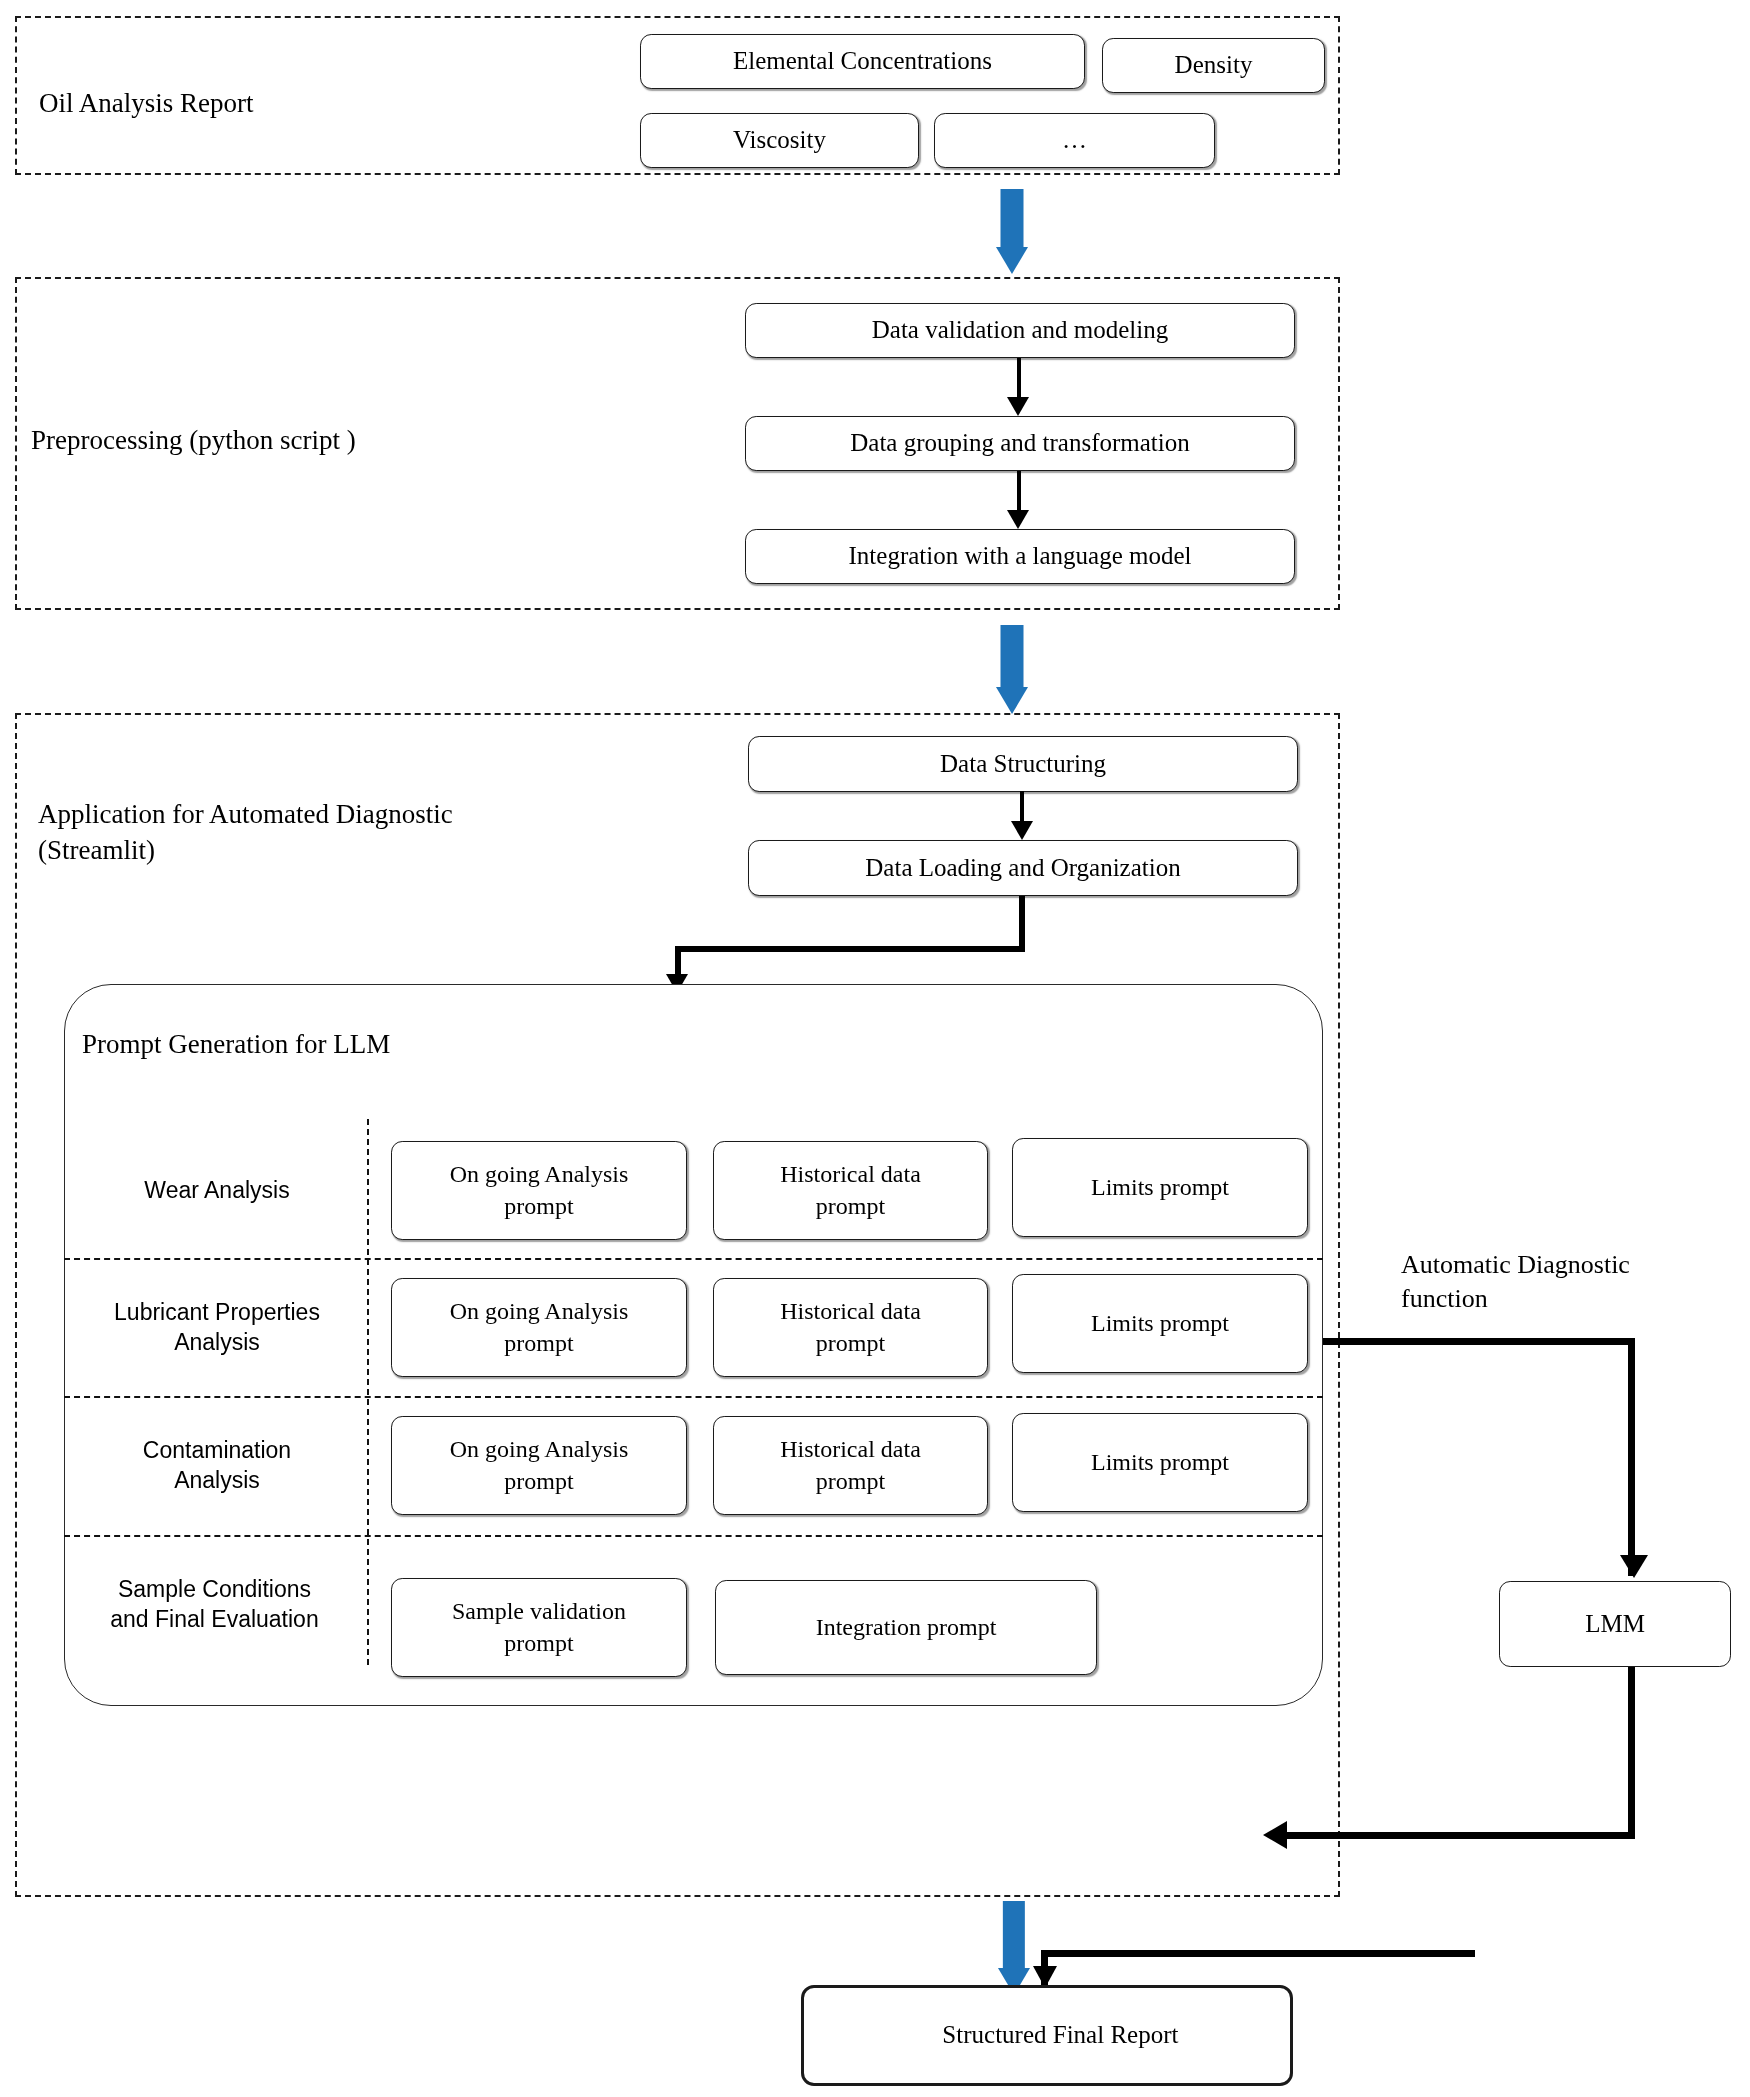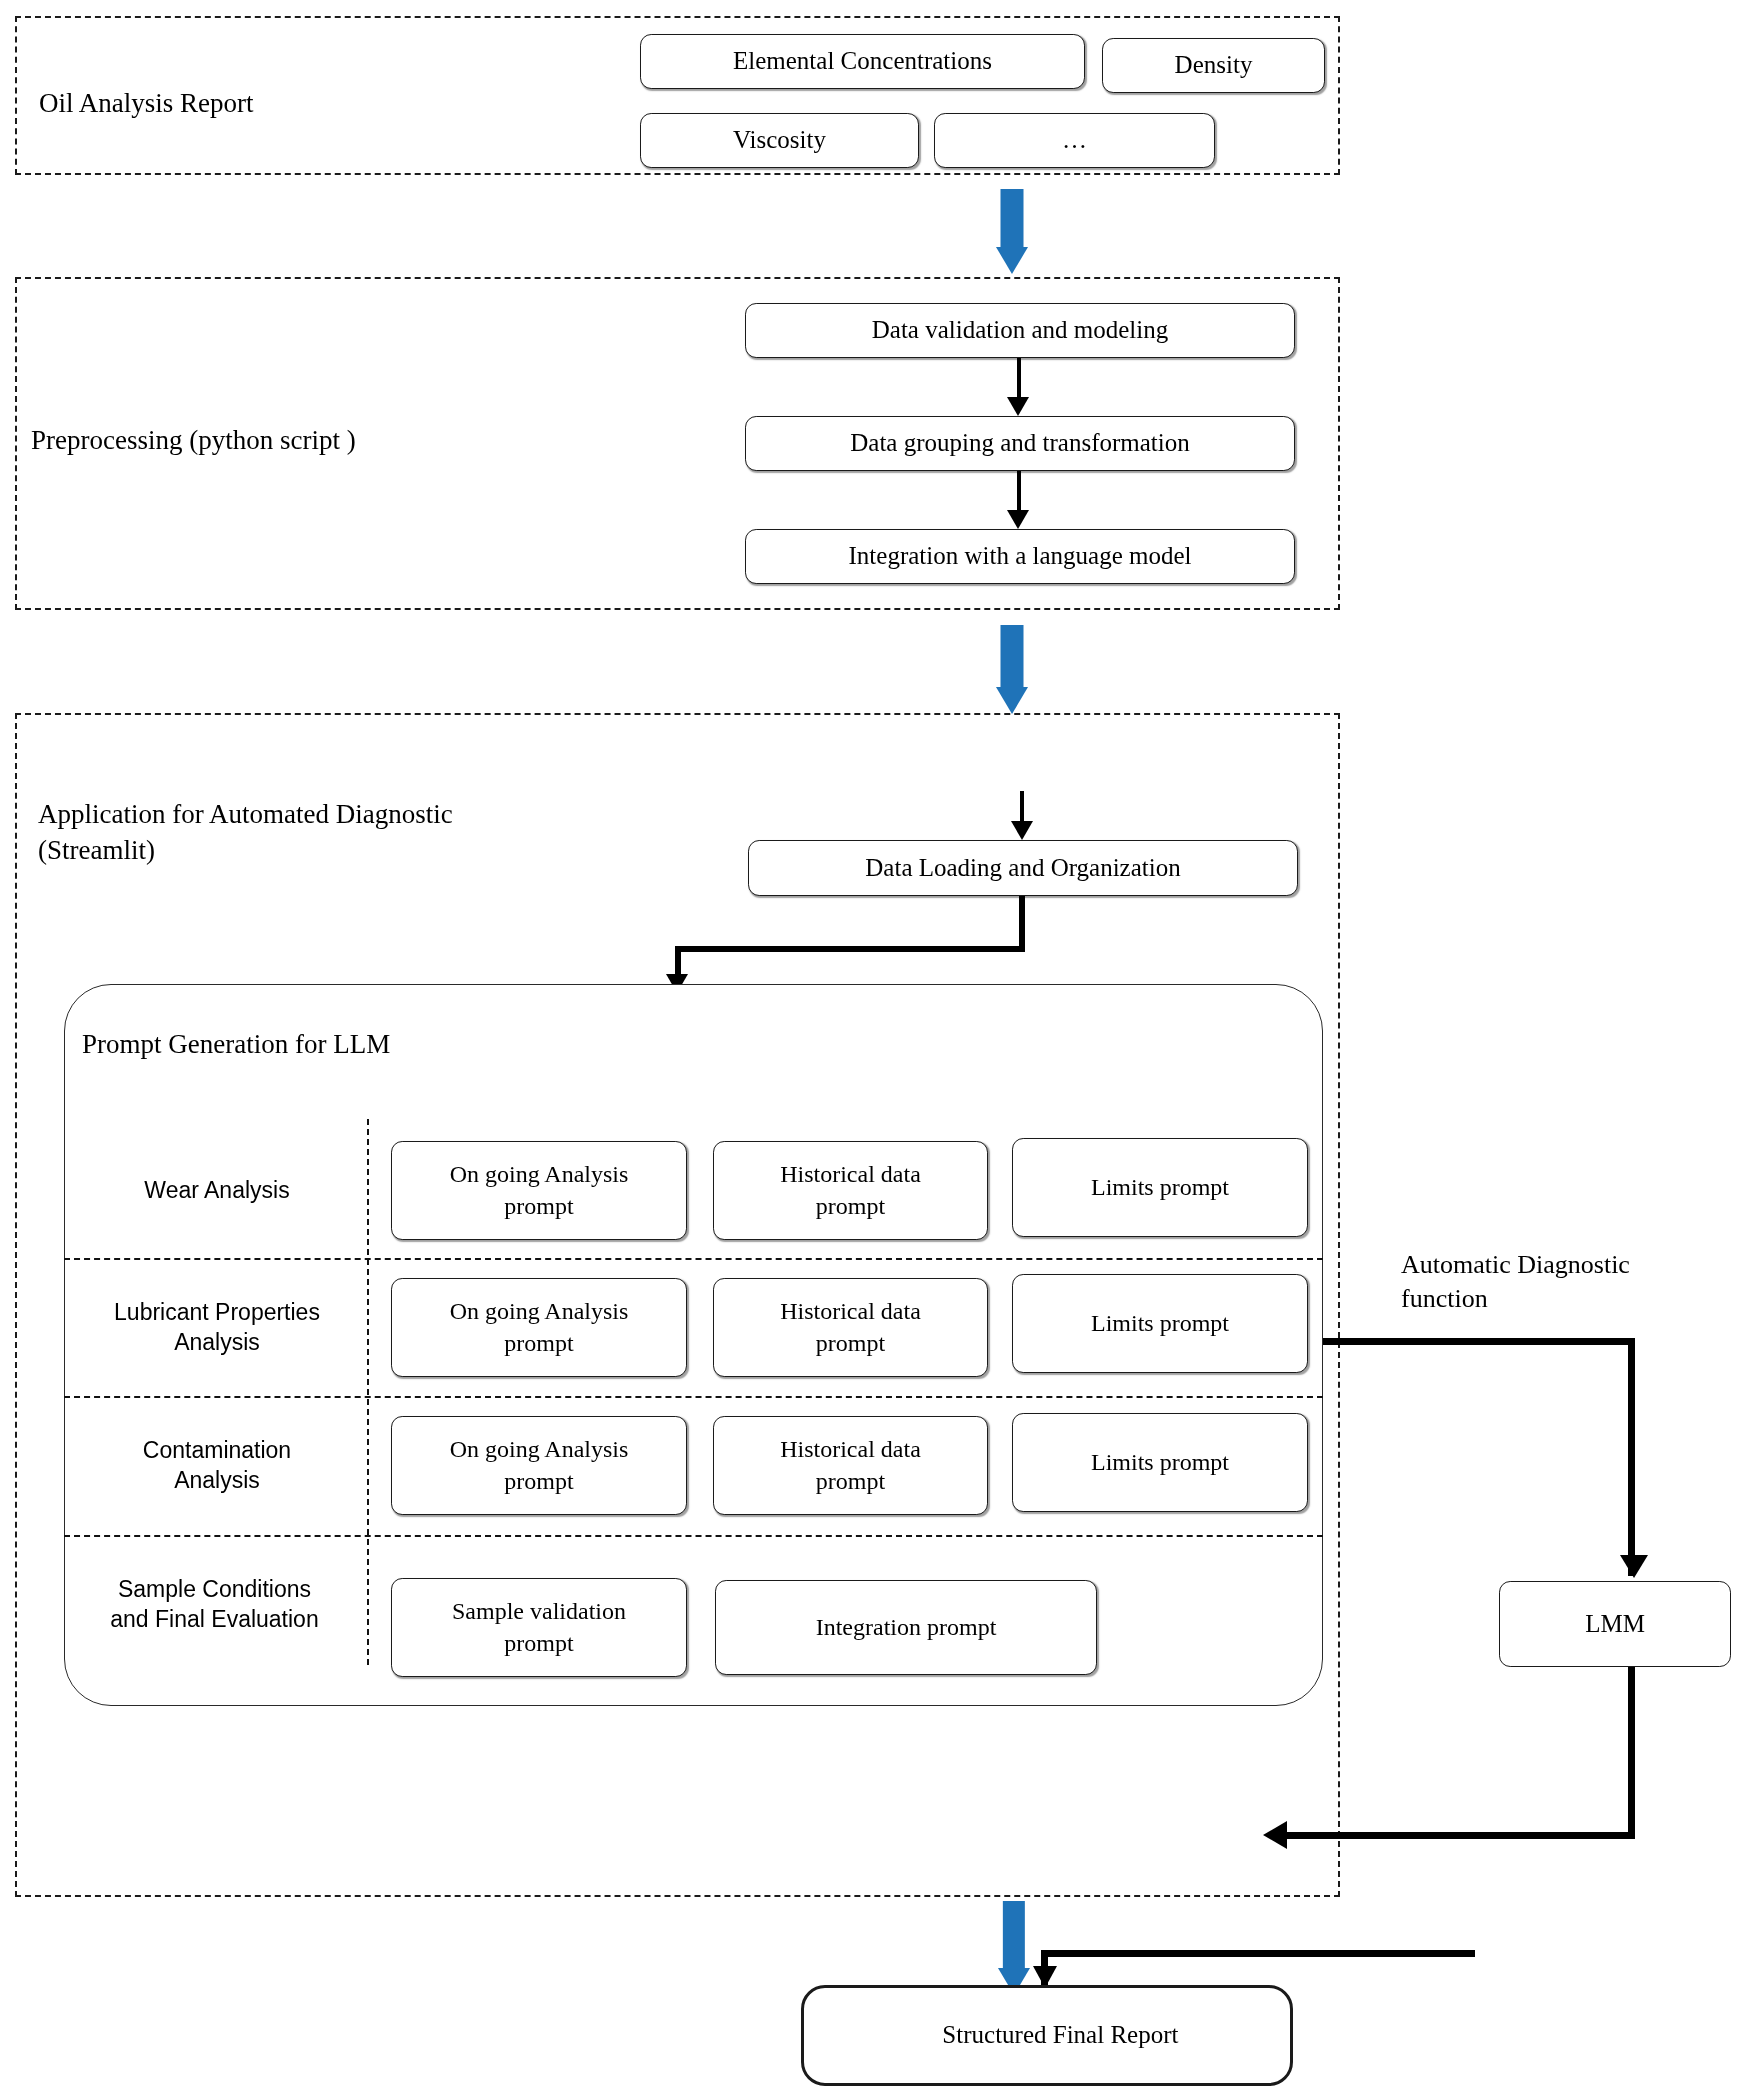--- a/index.html
+++ b/index.html
@@ -27,21 +27,21 @@
     background:#fff;
     display:flex;align-items:center;justify-content:center;
     text-align:center;
     font-family:"Liberation Serif",serif;
     font-size:25px;line-height:1.3;
     color:#000;
     box-shadow:1.3px 1.7px 1.3px rgba(80,80,80,0.55);
     padding:1.7px 5.2px;
   }
   .node.small{font-size:24px;}
-  .node.heavy{border-width:3.9px;border-radius:24px;box-shadow:none;padding-left:32px;}
+  .node.heavy{border-width:3.9px;border-radius:13px;box-shadow:none;padding-left:32px;}
 
   
   .panel{
     position:absolute;box-sizing:border-box;
     border:1.3px solid #2a2a2a;
     border-radius:47px;
     background:#fff;
   }
   .panel-title{
     position:absolute;
@@ -127,20 +127,21 @@
   <div class="blue-arrow" style="left:988px;top:625px;width:47px;height:90px;">
     <div class="shaft" style="top:0;width:23px;height:64px;"></div>
     <div class="head" style="top:62px;"></div>
   </div>
 
   <div class="section" style="left:15px;top:713px;width:1325px;height:1184px;"></div>
 
   <div class="section-label" style="left:38px;top:797px;width:559px;">Application for Automated Diagnostic
 (Streamlit)</div>
 
+  <div class="node" style="left:748px;top:736px;width:550px;height:56px;">Data Structuring</div>
 
   <div class="vline" style="left:1020px;top:791px;width:3.9px;height:41px;"></div>
   <div class="arrow-down" style="left:1011px;top:821px;"></div>
 
   <div class="node" style="left:748px;top:840px;width:550px;height:56px;">Data Loading and Organization</div>
 
   <div class="vline" style="left:1019px;top:896px;width:5.6px;height:56px;"></div>
   <div class="hline" style="left:675px;top:946px;width:350px;height:5.6px;"></div>
   <div class="vline" style="left:675px;top:946px;width:5.6px;height:39px;"></div>
   <div class="arrow-down" style="left:666px;top:974px;"></div>

